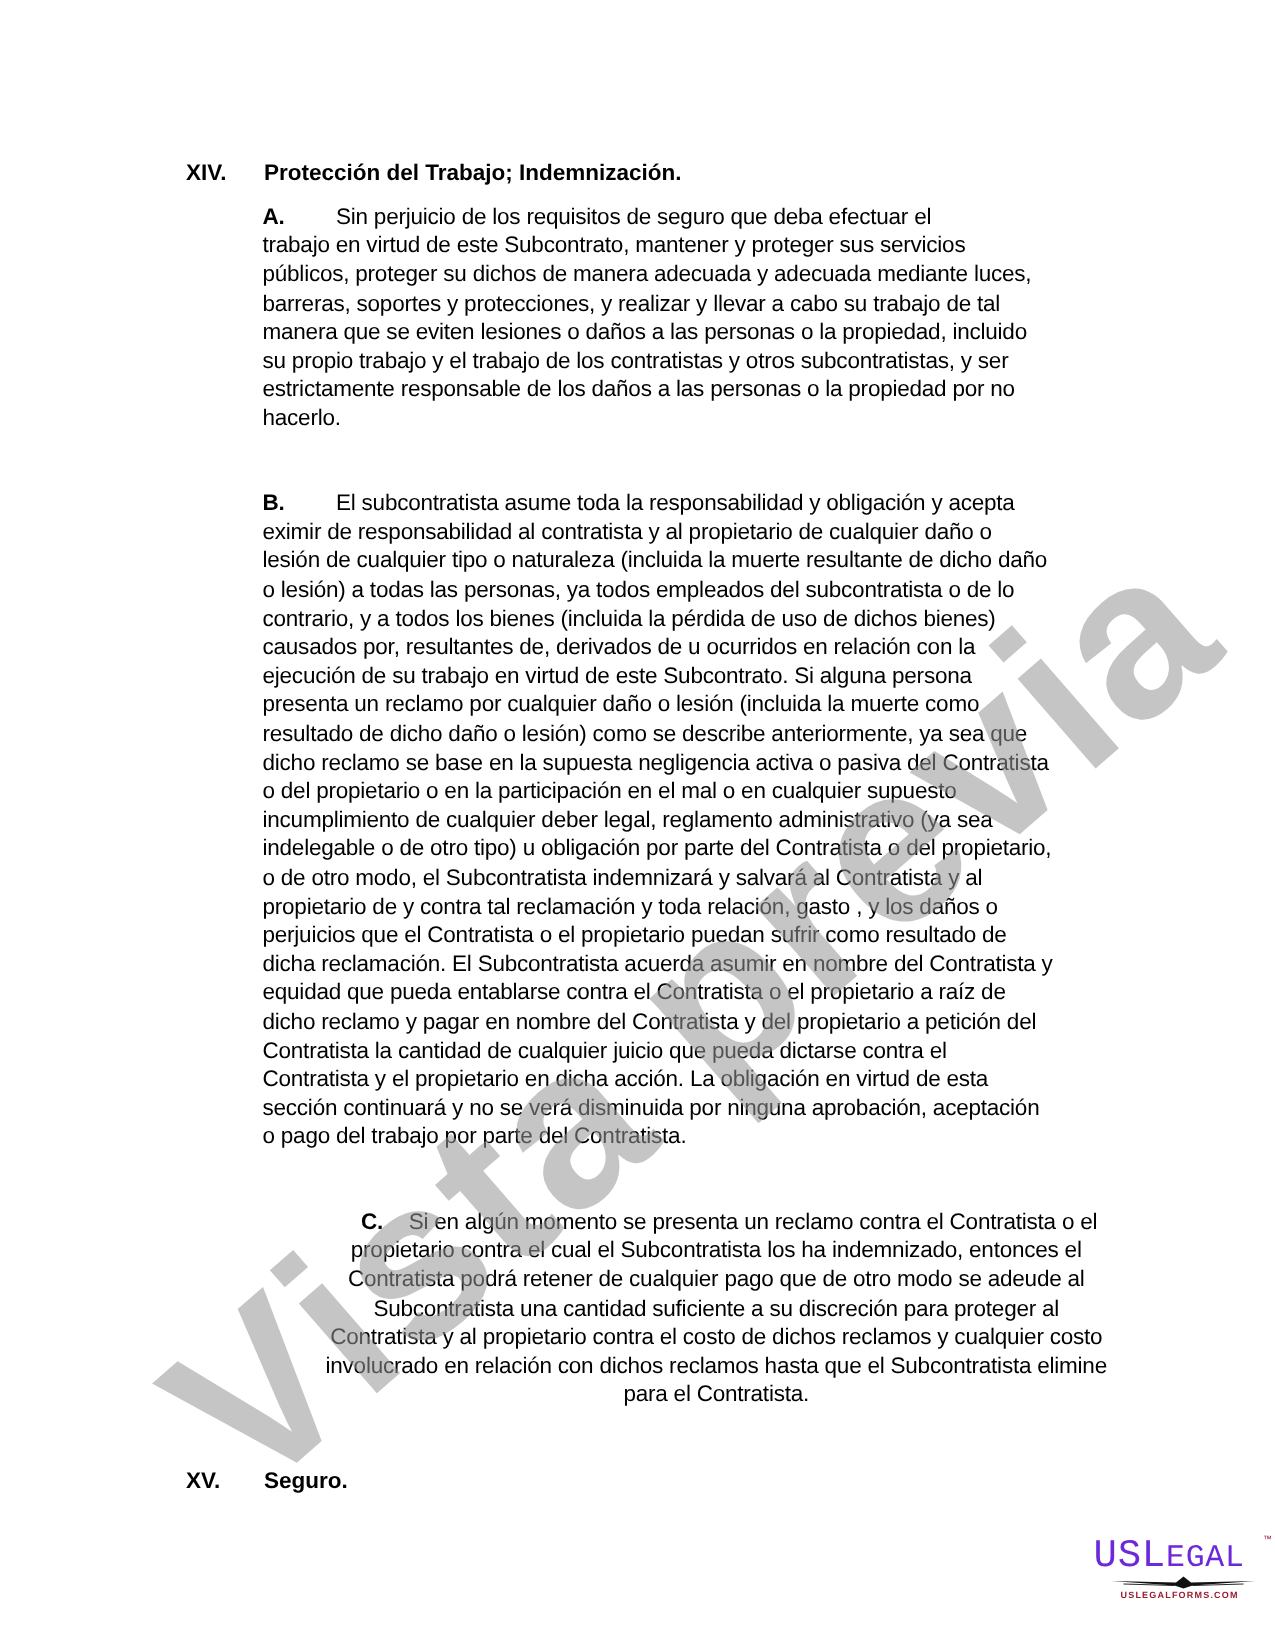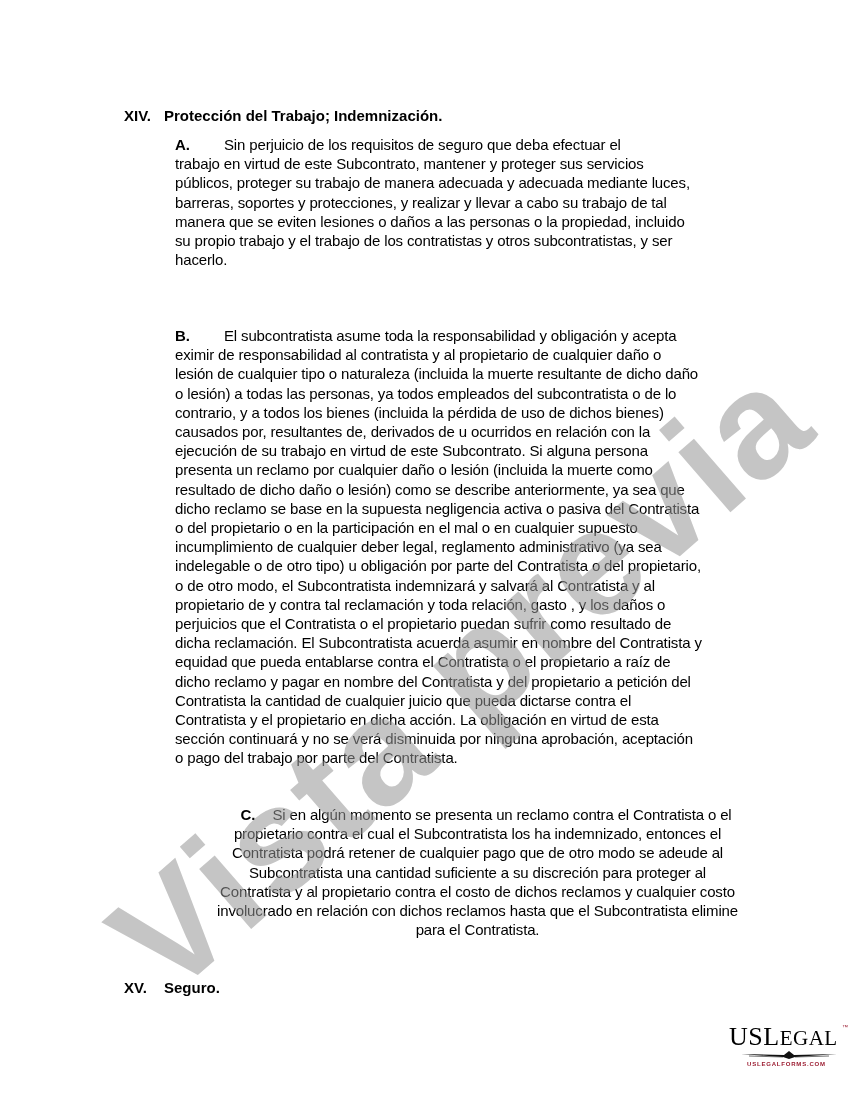--- a/index.html
+++ b/index.html
@@ -5,40 +5,40 @@
   html, body { margin:0; padding:0; }
   body {
     width:850px; height:1100px; background:#ffffff; position:relative; overflow:hidden;
     font-family:"Liberation Sans", sans-serif; color:#000;
   }
   .page { position:absolute; left:0; top:0; width:750px; height:1100px;margin-left:25px; }
   .heading {
     position:absolute; font-weight:bold; font-size:15px; line-height:19px;
   }
   .heading .num { position:absolute; left:0; top:0; }
-  .heading .title { position:absolute; left:40px; top:0; white-space:nowrap; }
+  .heading .title { position:absolute; left:52px; top:0; white-space:nowrap; }
   .para {
     position:absolute; left:150px; width:605px;
     font-size:15px; line-height:19.2px; letter-spacing:-0.15px;
   }
   .para .line { display:block; white-space:nowrap; }
   .para .lbl { font-weight:bold; display:inline-block; width:49px; }
   .para b { font-weight:bold; }
   .watermark {
     position:absolute; left:50px; top:470px;
     font-family:"Liberation Sans", sans-serif; font-weight:bold;
     font-size:150px; color:rgba(150,150,150,0.55);
     transform-origin:0 0; transform:rotate(-41deg);
     white-space:nowrap; pointer-events:none; letter-spacing:2px;
     line-height:1;
   }
   .logo { position:absolute; left:704px; top:1024px; width:120px; height:46px; }
   .logo .brand {
-    position:absolute; left:0; top:0; font-family:Liberation Serif, serif;
-    font-size:26px; color:#000000; letter-spacing:0.5px; line-height:26px;
+    position:absolute; left:0; top:0; font-family:Liberation Mono, monospace;
+    font-size:26px; color:#6d28d9; letter-spacing:0.5px; line-height:26px;
   }
   .logo .brand .small { font-size:21px; }
   .logo .tm { position:absolute; left:113px; top:0; font-size:6px; color:#9b1b30; }
   .logo .eagle { position:absolute; left:10px; top:26px; width:100px; height:10px; }
   .logo .url {
     position:absolute; left:18px; top:37px; font-size:6px; color:#9b1b30;
     letter-spacing:0.8px; font-weight:bold;
   }
 </style>
 </head>
@@ -47,24 +47,25 @@
 <div class="page">
 
   <div class="heading" style="left:99px; top:106px; width:600px;">
     <span class="num">XIV.</span>
     <span class="title">Protección del Trabajo; Indemnización.</span>
   </div>
 
   <div class="para" style="top:135px;">
     <span class="line"><span class="lbl">A.</span><span>Sin perjuicio de los requisitos de seguro que deba efectuar el</span></span>
     <span class="line">trabajo en virtud de este Subcontrato, mantener y proteger sus servicios</span>
-    <span class="line">públicos, proteger su trabajo de manera adecuada y adecuada mediante luces,</span>
+    <span class="line">públicos, proteger su dichos de manera adecuada y adecuada mediante luces,</span>
     <span class="line">barreras, soportes y protecciones, y realizar y llevar a cabo su trabajo de tal</span>
     <span class="line">manera que se eviten lesiones o daños a las personas o la propiedad, incluido</span>
     <span class="line">su propio trabajo y el trabajo de los contratistas y otros subcontratistas, y ser</span>
+    <span class="line">estrictamente responsable de los daños a las personas o la propiedad por no</span>
     <span class="line">hacerlo.</span>
   </div>
 
   <div class="para" style="top:326px;">
     <span class="line"><span class="lbl">B.</span><span>El subcontratista asume toda la responsabilidad y obligación y acepta</span></span>
     <span class="line">eximir de responsabilidad al contratista y al propietario de cualquier daño o</span>
     <span class="line">lesión de cualquier tipo o naturaleza (incluida la muerte resultante de dicho daño</span>
     <span class="line">o lesión) a todas las personas, ya todos empleados del subcontratista o de lo</span>
     <span class="line">contrario, y a todos los bienes (incluida la pérdida de uso de dichos bienes)</span>
     <span class="line">causados por, resultantes de, derivados de u ocurridos en relación con la</span>

